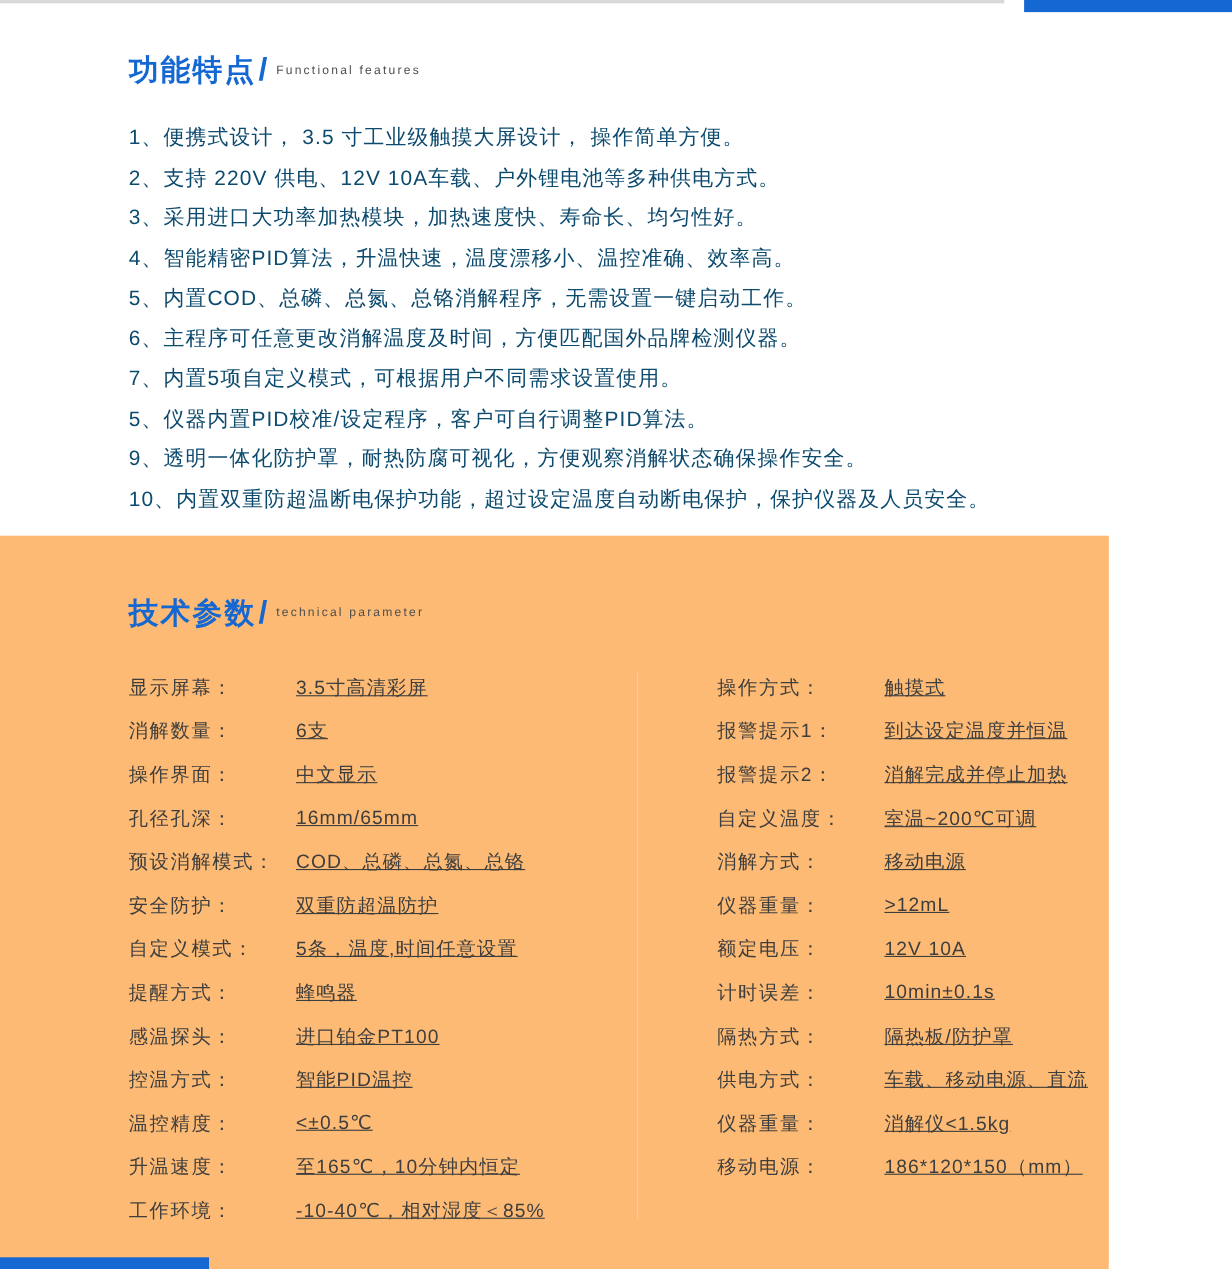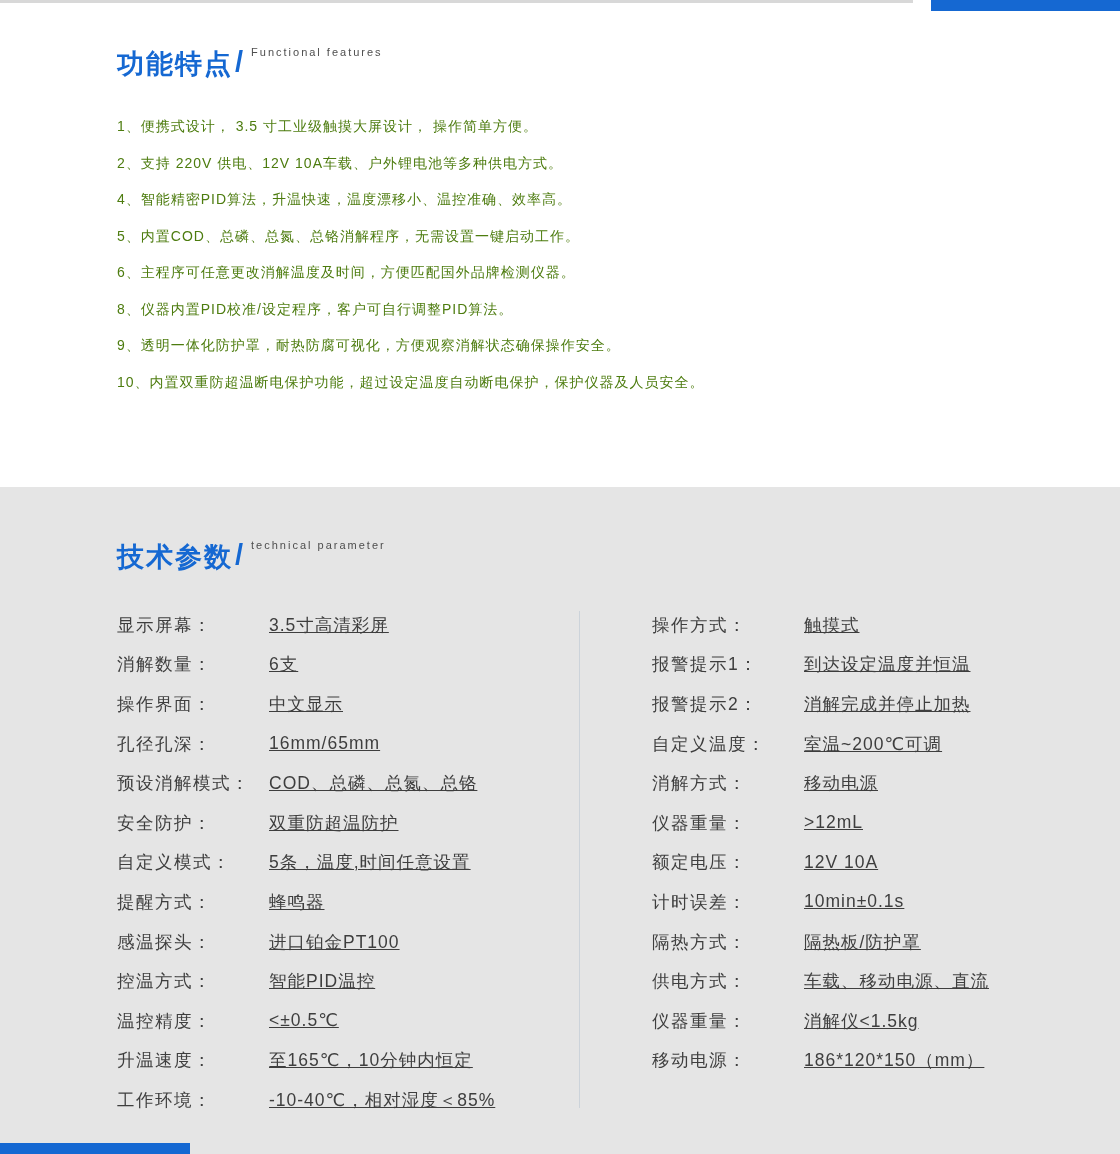--- a/index.html
+++ b/index.html
@@ -28,21 +28,21 @@
     background: #1568d2;
   }
   .bottom-accent {
     position: absolute; bottom: 0; left: 0;
     width: 190px; height: 11px;
     background: #1568d2;
   }
   
   .sec-title {
     display: flex;
-    align-items: flex-start;
+    align-items: center;
   }
   .sec-title .zh {
     font-size: 27px;
     font-weight: bold;
     color: #1568d2;
     letter-spacing: 2px;
   }
   .sec-title .slash {
     font-size: 29px;
     font-weight: bold;
@@ -56,33 +56,33 @@
   }
   
   .features {
     padding: 46px 0 0 117px;
   }
   .feature-list {
     list-style: none;
     margin-top: 26px;
   }
   .feature-list li {
-    font-size: 14px;
-    color: #4d7c0f;
+    font-size: 19px;
+    color: #0c4a6e;
     letter-spacing: 1px;
     height: 36.5px;
     line-height: 36.5px;
     white-space: nowrap;
   }
   
   .specs {
     position: absolute;
     top: 487px; left: 0;
-    width: 1120px; height: 667px;
-    background: #e5e5e5;
+    width: 1008px; height: 667px;
+    background: #fdba74;
     padding: 52px 0 0 117px;
   }
   .spec-grid {
     display: flex;
     margin-top: 30px;
   }
   .spec-col {
     display: flex;
     flex-direction: column;
   }
@@ -124,24 +124,26 @@
 
   <section class="features">
     <header class="sec-title">
       <span class="zh">功能特点</span>
       <span class="slash">/</span>
       <span class="en">Functional features</span>
     </header>
     <ul class="feature-list">
       <li>1、便携式设计， 3.5 寸工业级触摸大屏设计， 操作简单方便。</li>
       <li>2、支持 220V 供电、12V 10A车载、户外锂电池等多种供电方式。</li>
+      <li>3、采用进口大功率加热模块，加热速度快、寿命长、均匀性好。</li>
       <li>4、智能精密PID算法，升温快速，温度漂移小、温控准确、效率高。</li>
       <li>5、内置COD、总磷、总氮、总铬消解程序，无需设置一键启动工作。</li>
       <li>6、主程序可任意更改消解温度及时间，方便匹配国外品牌检测仪器。</li>
-      <li>8、仪器内置PID校准/设定程序，客户可自行调整PID算法。</li>
+      <li>7、内置5项自定义模式，可根据用户不同需求设置使用。</li>
+      <li>5、仪器内置PID校准/设定程序，客户可自行调整PID算法。</li>
       <li>9、透明一体化防护罩，耐热防腐可视化，方便观察消解状态确保操作安全。</li>
       <li>10、内置双重防超温断电保护功能，超过设定温度自动断电保护，保护仪器及人员安全。</li>
     </ul>
   </section>
 
   <section class="specs">
     <header class="sec-title">
       <span class="zh">技术参数</span>
       <span class="slash">/</span>
       <span class="en">technical parameter</span>

